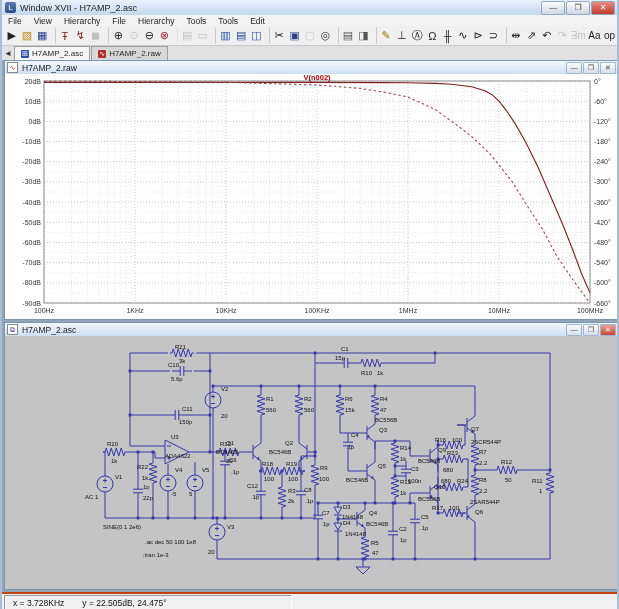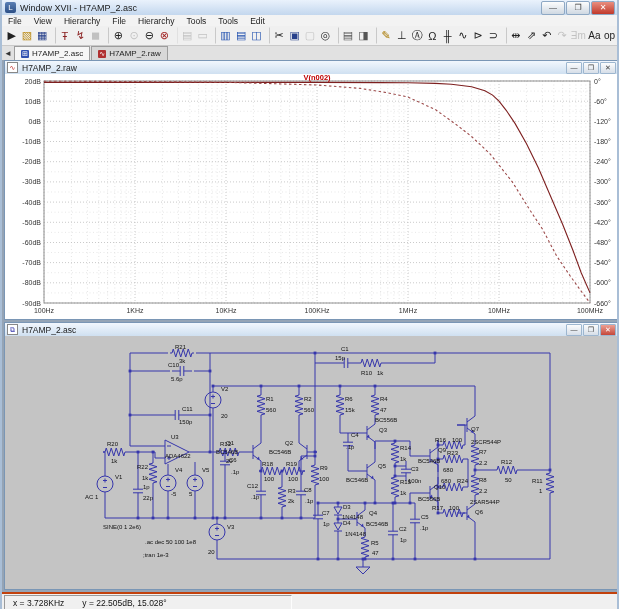--- a/index.html
+++ b/index.html
@@ -632,16 +632,16 @@
           <text x="395" y="541" font-size="6" fill="#111111" font-family="Liberation Sans, sans-serif">1p</text>
           <text x="416" y="518" font-size="6" fill="#111111" font-family="Liberation Sans, sans-serif">C5</text>
           <text x="415" y="529" font-size="6" fill="#111111" font-family="Liberation Sans, sans-serif">.1p</text>
         </svg>
     </div>
   </div>
 
   <div class="statusbar">
     <span class="statusfield">
       <span>x = 3.728KHz</span>
-      <span>y = 22.505dB, 15.028°</span>
+      <span>y = 22.505dB, 24.475°</span>
     </span>
   </div>
 </div>
 
 </body></html>

